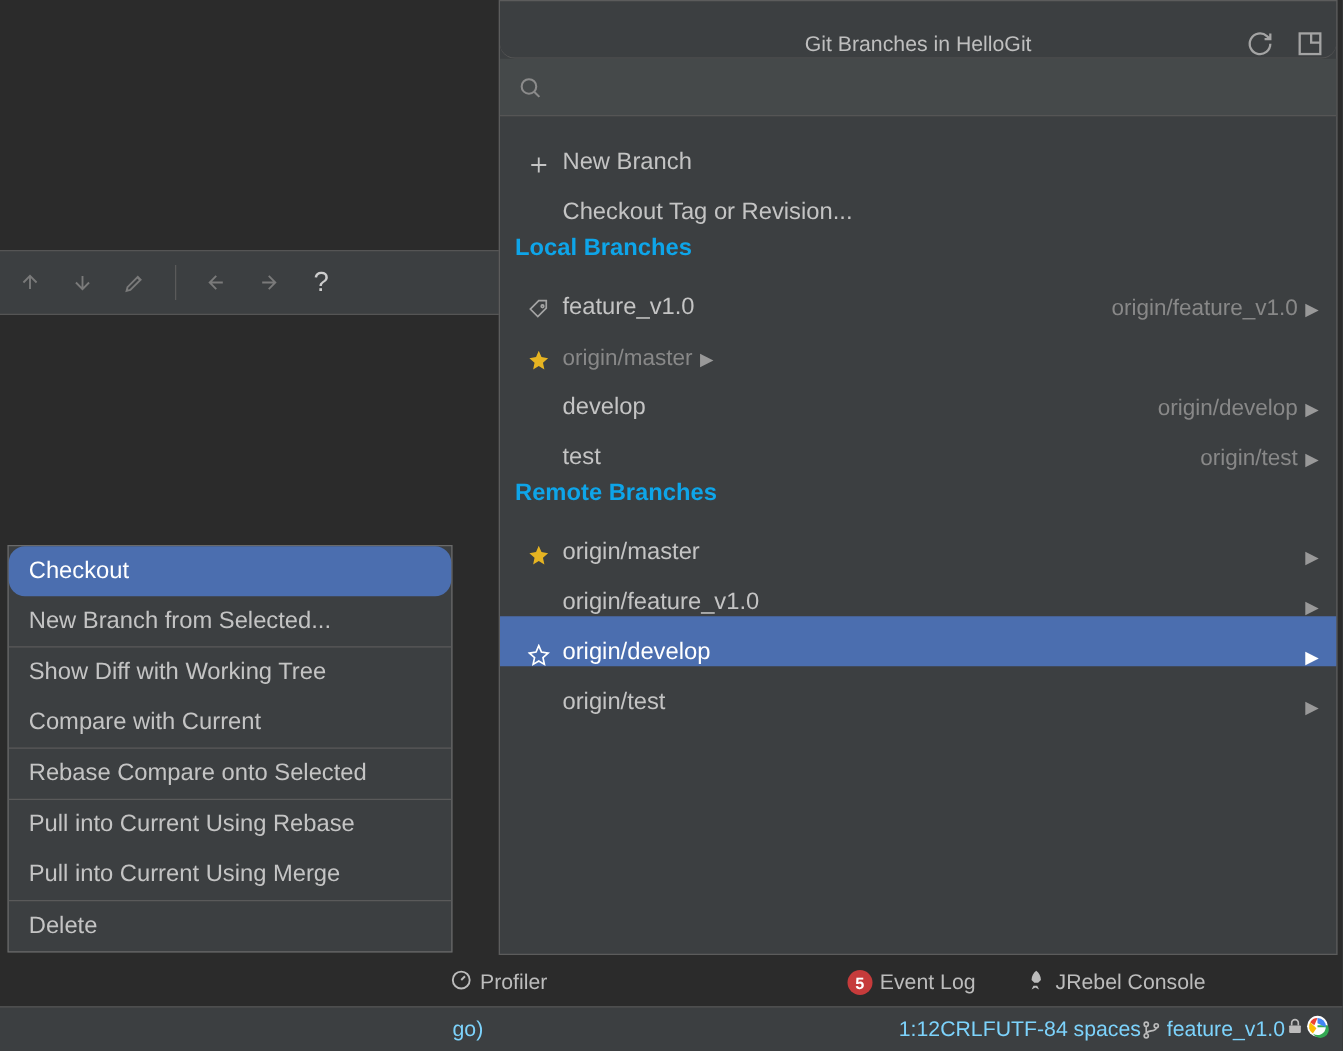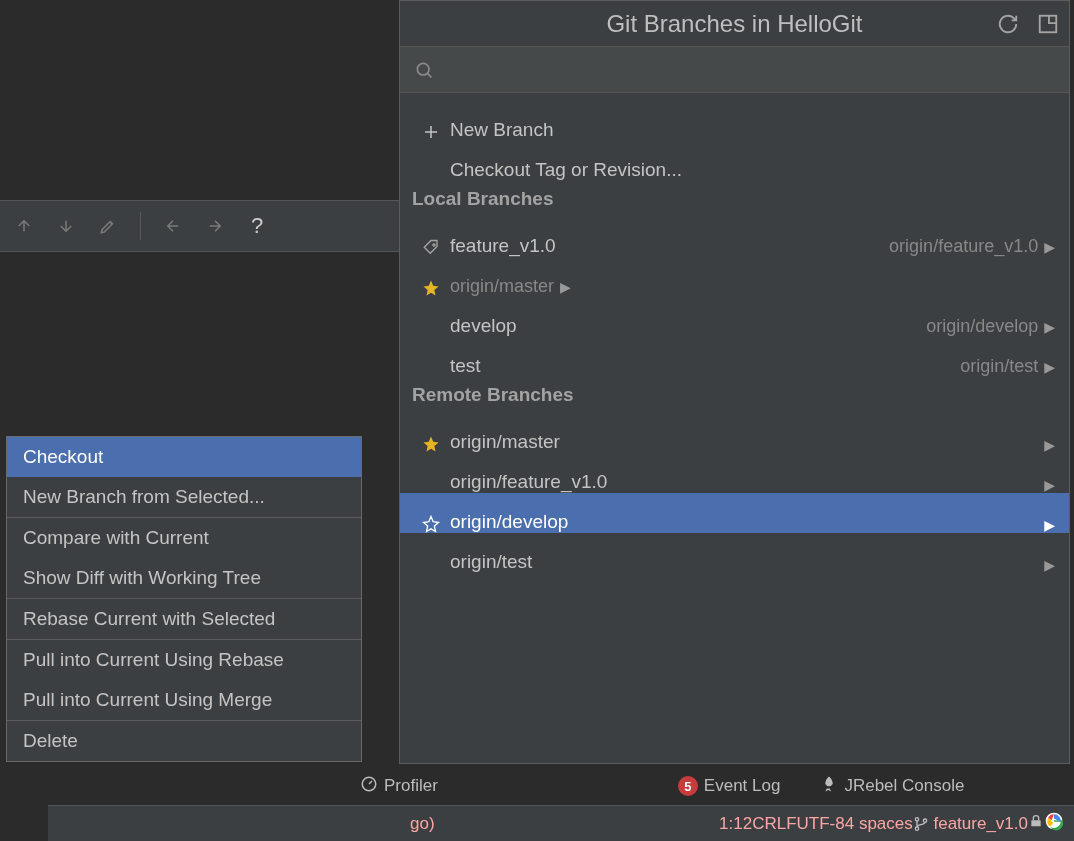--- a/index.html
+++ b/index.html
@@ -20,69 +20,69 @@
   }
   .toolbar .sep { width:1px; height:28px; background:#5a5a5a; }
   .tb-icon { width:20px; height:20px; display:flex; align-items:center; justify-content:center; color:#7a7a7a; cursor:pointer; }
   .tb-icon.active { color:#cdcdcd; }
   
   .popup {
     position:absolute; top:0; left:399px; width:671px; height:764px;
     background:#3c3f41; border:1px solid #5c5c5c;
   }
   .popup-title {
-    height:46px; display:flex; align-items:center; justify-content:center;
-    color:#bfbfbf; font-size:24px; border-bottom:1px solid #555; position:relative;
+    height:46px; display:flex; align-items:flex-end; justify-content:center;
+    color:#bfbfbf; font-size:17px; border-bottom:1px solid #555; position:relative;border-radius:12px;
   }
   .popup-title-icons { position:absolute; right:10px; display:flex; gap:18px; }
   .popup-title-icons .icon { width:22px; height:22px; color:#a4a4a4; cursor:pointer; }
   .search-row {
     height:46px; border-bottom:1px solid #555; display:flex; align-items:center;
     padding:0 14px; background:#45494a;
   }
   .search-row svg { width:20px; height:20px; color:#8b8b8b; }
   .branch-list { padding:8px 0; }
   .item {
     height:40px; display:flex; align-items:flex-end; padding:0 14px 0 18px;
     font-size:19px; color:#c4c4c4; cursor:default;
   }
   .item .icon-slot { width:26px; display:flex; justify-content:center; margin-right:6px; }
   .item .label { flex:1; }
   .item .right { color:#888; font-size:18px; display:flex; align-items:center; gap:6px; }
   .item.selected { background:#4b6eaf; color:#fff; }
   .item.selected .right { color:#fff; }
-  .section-header { font-weight:600; color:#a3a3a3; padding-left:12px; height:36px; display:flex; align-items:center; font-size:19px; }
+  .section-header { font-weight:600; color:#0ea5e9; padding-left:12px; height:36px; display:flex; align-items:center; font-size:19px; }
   .star-filled { color:#e6b422; }
   .star-outline { color:#fff; }
   .tag-icon { color:#a4a4a4; }
   .arrow-right { color:#999; font-size:14px; }
   .item.selected .arrow-right { color:#fff; }
   
   .ctxmenu {
     position:absolute; top:436px; left:6px; width:356px;
     background:#3c3f41; border:1px solid #6a6a6a;
   }
   .ctxmenu .citem {
     height:40px; display:flex; align-items:center; padding:0 16px;
-    font-size:19px; color:#c4c4c4; cursor:default;
+    font-size:19px; color:#c4c4c4; cursor:default;border-radius:13px;
   }
   .ctxmenu .citem.selected { background:#4b6eaf; color:#fff; }
   .ctxmenu .divider { height:1px; background:#5a5a5a; }
   
   .toolwindow-bar {
     position:absolute; bottom:38px; left:360px; right:4px; height:34px;
     display:flex; align-items:center; gap:40px; color:#bcbcbc; font-size:17px;
   }
   .toolwindow-bar .tw-item { display:flex; align-items:center; gap:6px; }
   .badge-5 { background:#c63b3b; color:#fff; border-radius:50%; width:20px; height:20px; display:inline-flex; align-items:center; justify-content:center; font-size:13px; font-weight:bold; }
   .status-bar {
     position:absolute; bottom:0; left:0; right:0; height:36px;
     display:flex; align-items:center; justify-content:flex-end;
-    padding:0 10px; gap:18px; color:#fca5a5; font-size:17px;
-    background:#3c3f41; border-top:1px solid #555;margin-left:48px;
+    padding:0 10px; gap:18px; color:#7dd3fc; font-size:17px;
+    background:#3c3f41; border-top:1px solid #555;
   }
   .status-bar .left-text { position:absolute; left:362px; }
   .status-bar .group { display:flex; align-items:center; }
   .branch-icon { display:inline-flex; align-items:center; }
   .plus-icon svg, .icon svg { display:block; }
 </style>
 </head>
 <body>
 
 <div class="top-dark"></div>
@@ -239,28 +239,28 @@
 
 <div class="ctxmenu">
   <div class="citem selected">
       <span>Checkout</span>
     </div>
   <div class="citem">
       <span>New Branch from Selected...</span>
     </div>
   <div class="divider"></div>
   <div class="citem">
+      <span>Show Diff with Working Tree</span>
+    </div>
+  <div class="citem">
       <span>Compare with Current</span>
     </div>
-  <div class="citem">
-      <span>Show Diff with Working Tree</span>
-    </div>
   <div class="divider"></div>
   <div class="citem">
-      <span>Rebase Current with Selected</span>
+      <span>Rebase Compare onto Selected</span>
     </div>
   <div class="divider"></div>
   <div class="citem">
       <span>Pull into Current Using Rebase</span>
     </div>
   <div class="citem">
       <span>Pull into Current Using Merge</span>
     </div>
   <div class="divider"></div>
   <div class="citem">

